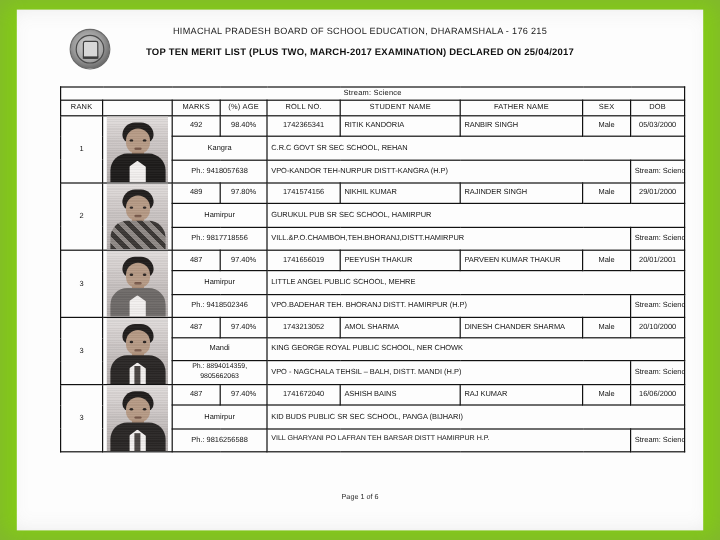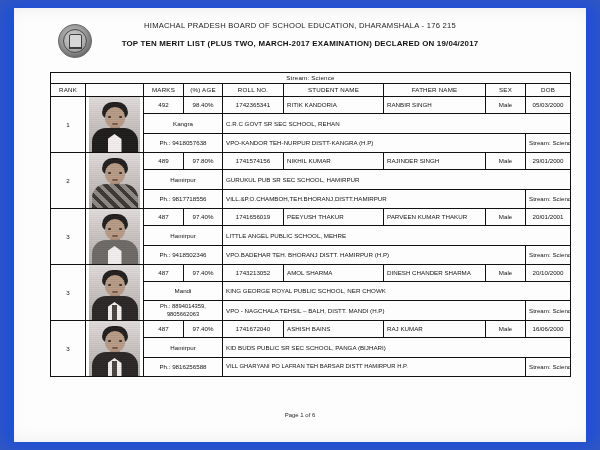--- a/index.html
+++ b/index.html
@@ -5,21 +5,21 @@
   * { box-sizing: border-box; }
   html, body {
     margin: 0; padding: 0;
     width: 600px; height: 450px;
     background: #8e8e8e;
     font-family: "Liberation Sans", sans-serif;
   }
   #page {
     position: relative;
     width: 600px; height: 450px;
-    background: #1d4ed8;
+    background: #84cc16;
     overflow: hidden;
   }
   
   #page::after {
     content: "";
     position: absolute; inset: 0;
     pointer-events: none;
     box-shadow: inset 0 0 22px rgba(120,120,120,0.30);
   }
   .sheet {
@@ -181,21 +181,21 @@
 <div id="page">
   <div class="sheet">
 
     <div class="header">
       <div class="emblem">
         <div class="ring"></div>
         <div class="inner"></div>
         <div class="bar"></div>
       </div>
       <div class="title1">HIMACHAL PRADESH BOARD OF SCHOOL EDUCATION, DHARAMSHALA - 176 215</div>
-      <div class="title2">TOP TEN MERIT LIST (PLUS TWO, MARCH-2017 EXAMINATION) DECLARED ON 19/04/2017</div>
+      <div class="title2">TOP TEN MERIT LIST (PLUS TWO, MARCH-2017 EXAMINATION) DECLARED ON 25/04/2017</div>
     </div>
 
     <table class="merit">
       <colgroup>
         <col class="c-rank">
           <col class="c-photo">
           <col class="c-marks">
           <col class="c-age">
         <col class="c-roll">
           <col class="c-sname">

